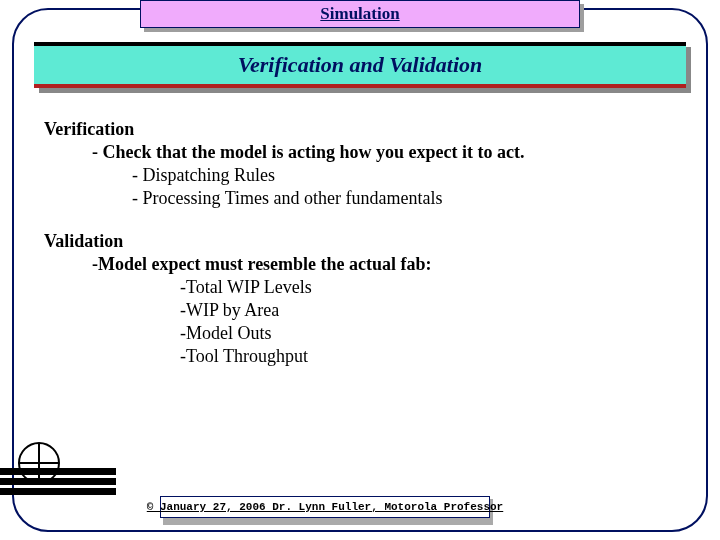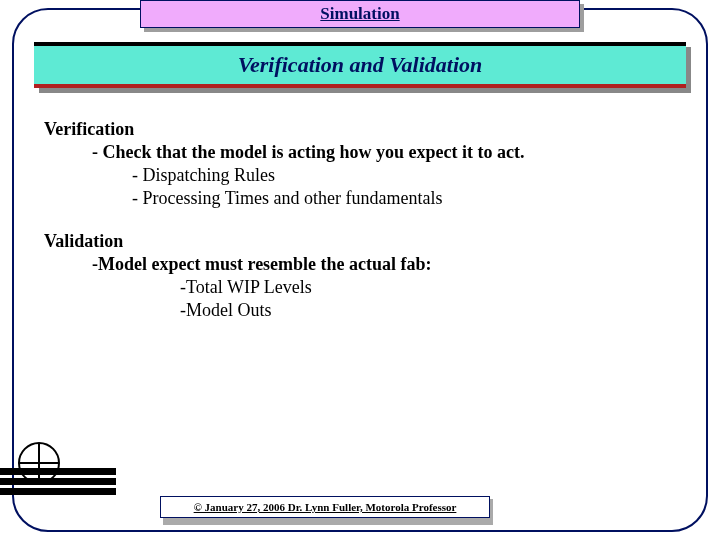--- a/index.html
+++ b/index.html
@@ -139,20 +139,21 @@
   
   .footer {
     position: absolute;
     bottom: 18px;
     left: 160px;
     width: 520px;
     height: 26px;
     display: flex;
     gap: 24px;
     align-items: stretch;
+    font-family: Liberation Mono, monospace;
   }
   .footer-box {
     position: relative;
     flex: 0 0 auto;
   }
   .footer-shadow {
     position: absolute;
     top: 3px; left: 3px;
     width: 100%; height: 100%;
     background: #aaa;
@@ -197,21 +198,23 @@
 
   <div class="body">
     <div class="b">Verification</div>
     <div class="b ind1">- Check that the model is acting how you expect it to act.</div>
     <div class="ind2">- Dispatching Rules</div>
     <div class="ind2">- Processing Times and other fundamentals</div>
     <div class="spacer"></div>
     <div class="b">Validation</div>
     <div class="b ind1">-Model expect must resemble the actual fab:</div>
     <div class="ind3">-Total WIP Levels</div>
+    <div class="ind3">-WIP by Area</div>
     <div class="ind3">-Model Outs</div>
+    <div class="ind3">-Tool Throughput</div>
   </div>
 
   <div class="logo-wrap">
     <div class="base"></div>
     <div class="globe"></div>
     <div class="bar b1"></div>
     <div class="bar b2"></div>
     <div class="bar b3"></div>
   </div>
 

